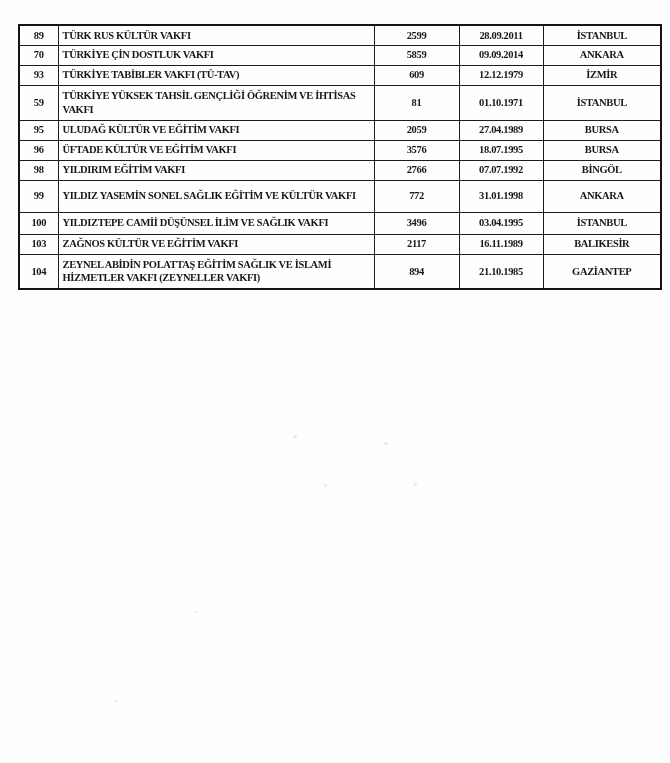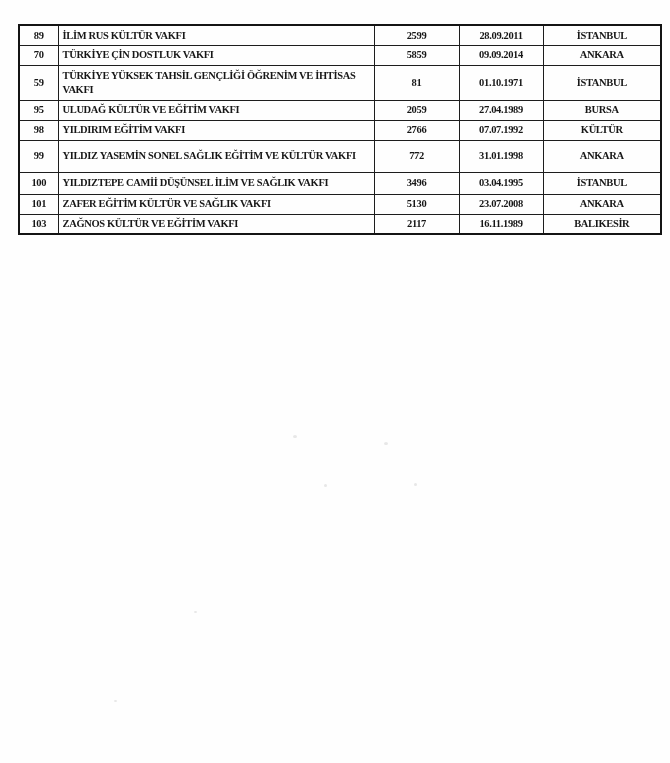--- a/index.html
+++ b/index.html
@@ -77,96 +77,110 @@
       <col class="col-no">
         <col class="col-name">
         <col class="col-reg">
         <col class="col-date">
         <col class="col-city">
     </colgroup>
     <tbody>
 
       <tr>
         <td class="no">89</td>
-        <td class="name">İLİM RUS KÜLTÜR VAKFI</td>
+        <td class="name">TÜRK RUS KÜLTÜR VAKFI</td>
         <td class="reg">2599</td>
         <td class="date">28.09.2011</td>
         <td class="city">İSTANBUL</td>
       </tr>
 
       <tr>
         <td class="no">70</td>
         <td class="name">TÜRKİYE ÇİN DOSTLUK VAKFI</td>
         <td class="reg">5859</td>
         <td class="date">09.09.2014</td>
         <td class="city">ANKARA</td>
       </tr>
 
 
 
+      <tr>
+        <td class="no">93</td>
+        <td class="name">TÜRKİYE TABİBLER VAKFI (TÜ-TAV)</td>
+        <td class="reg">609</td>
+        <td class="date">12.12.1979</td>
+        <td class="city">İZMİR</td>
+      </tr>
 
       <tr class="h35">
         <td class="no">59</td>
         <td class="name">TÜRKİYE YÜKSEK TAHSİL GENÇLİĞİ ÖĞRENİM VE İHTİSAS VAKFI</td>
         <td class="reg">81</td>
         <td class="date">01.10.1971</td>
         <td class="city">İSTANBUL</td>
       </tr>
 
       <tr>
         <td class="no">95</td>
         <td class="name">ULUDAĞ KÜLTÜR VE EĞİTİM VAKFI</td>
         <td class="reg">2059</td>
         <td class="date">27.04.1989</td>
         <td class="city">BURSA</td>
       </tr>
 
+      <tr>
+        <td class="no">96</td>
+        <td class="name">ÜFTADE KÜLTÜR VE EĞİTİM VAKFI</td>
+        <td class="reg">3576</td>
+        <td class="date">18.07.1995</td>
+        <td class="city">BURSA</td>
+      </tr>
 
 
       <tr>
         <td class="no">98</td>
         <td class="name">YILDIRIM EĞİTİM VAKFI</td>
         <td class="reg">2766</td>
         <td class="date">07.07.1992</td>
-        <td class="city">KÜLTÜR</td>
+        <td class="city">BİNGÖL</td>
       </tr>
 
       <tr class="h32">
         <td class="no">99</td>
         <td class="name">YILDIZ YASEMİN SONEL SAĞLIK EĞİTİM VE KÜLTÜR VAKFI</td>
         <td class="reg">772</td>
         <td class="date">31.01.1998</td>
         <td class="city">ANKARA</td>
       </tr>
 
       <tr class="h22">
         <td class="no">100</td>
         <td class="name">YILDIZTEPE CAMİİ DÜŞÜNSEL İLİM VE SAĞLIK VAKFI</td>
         <td class="reg">3496</td>
         <td class="date">03.04.1995</td>
         <td class="city">İSTANBUL</td>
       </tr>
 
-      <tr>
-        <td class="no">101</td>
-        <td class="name">ZAFER EĞİTİM KÜLTÜR VE SAĞLIK VAKFI</td>
-        <td class="reg">5130</td>
-        <td class="date">23.07.2008</td>
-        <td class="city">ANKARA</td>
-      </tr>
 
 
       <tr>
         <td class="no">103</td>
         <td class="name">ZAĞNOS KÜLTÜR VE EĞİTİM VAKFI</td>
         <td class="reg">2117</td>
         <td class="date">16.11.1989</td>
         <td class="city">BALIKESİR</td>
       </tr>
 
+      <tr class="h35">
+        <td class="no">104</td>
+        <td class="name">ZEYNEL ABİDİN POLATTAŞ EĞİTİM SAĞLIK VE İSLAMİ HİZMETLER VAKFI (ZEYNELLER VAKFI)</td>
+        <td class="reg">894</td>
+        <td class="date">21.10.1985</td>
+        <td class="city">GAZİANTEP</td>
+      </tr>
 
     </tbody>
   </table>
 
   <div class="speck s1"></div>
   <div class="speck s2"></div>
   <div class="speck s3"></div>
   <div class="speck s4"></div>
   <div class="speck s5"></div>
   <div class="speck s6"></div>

